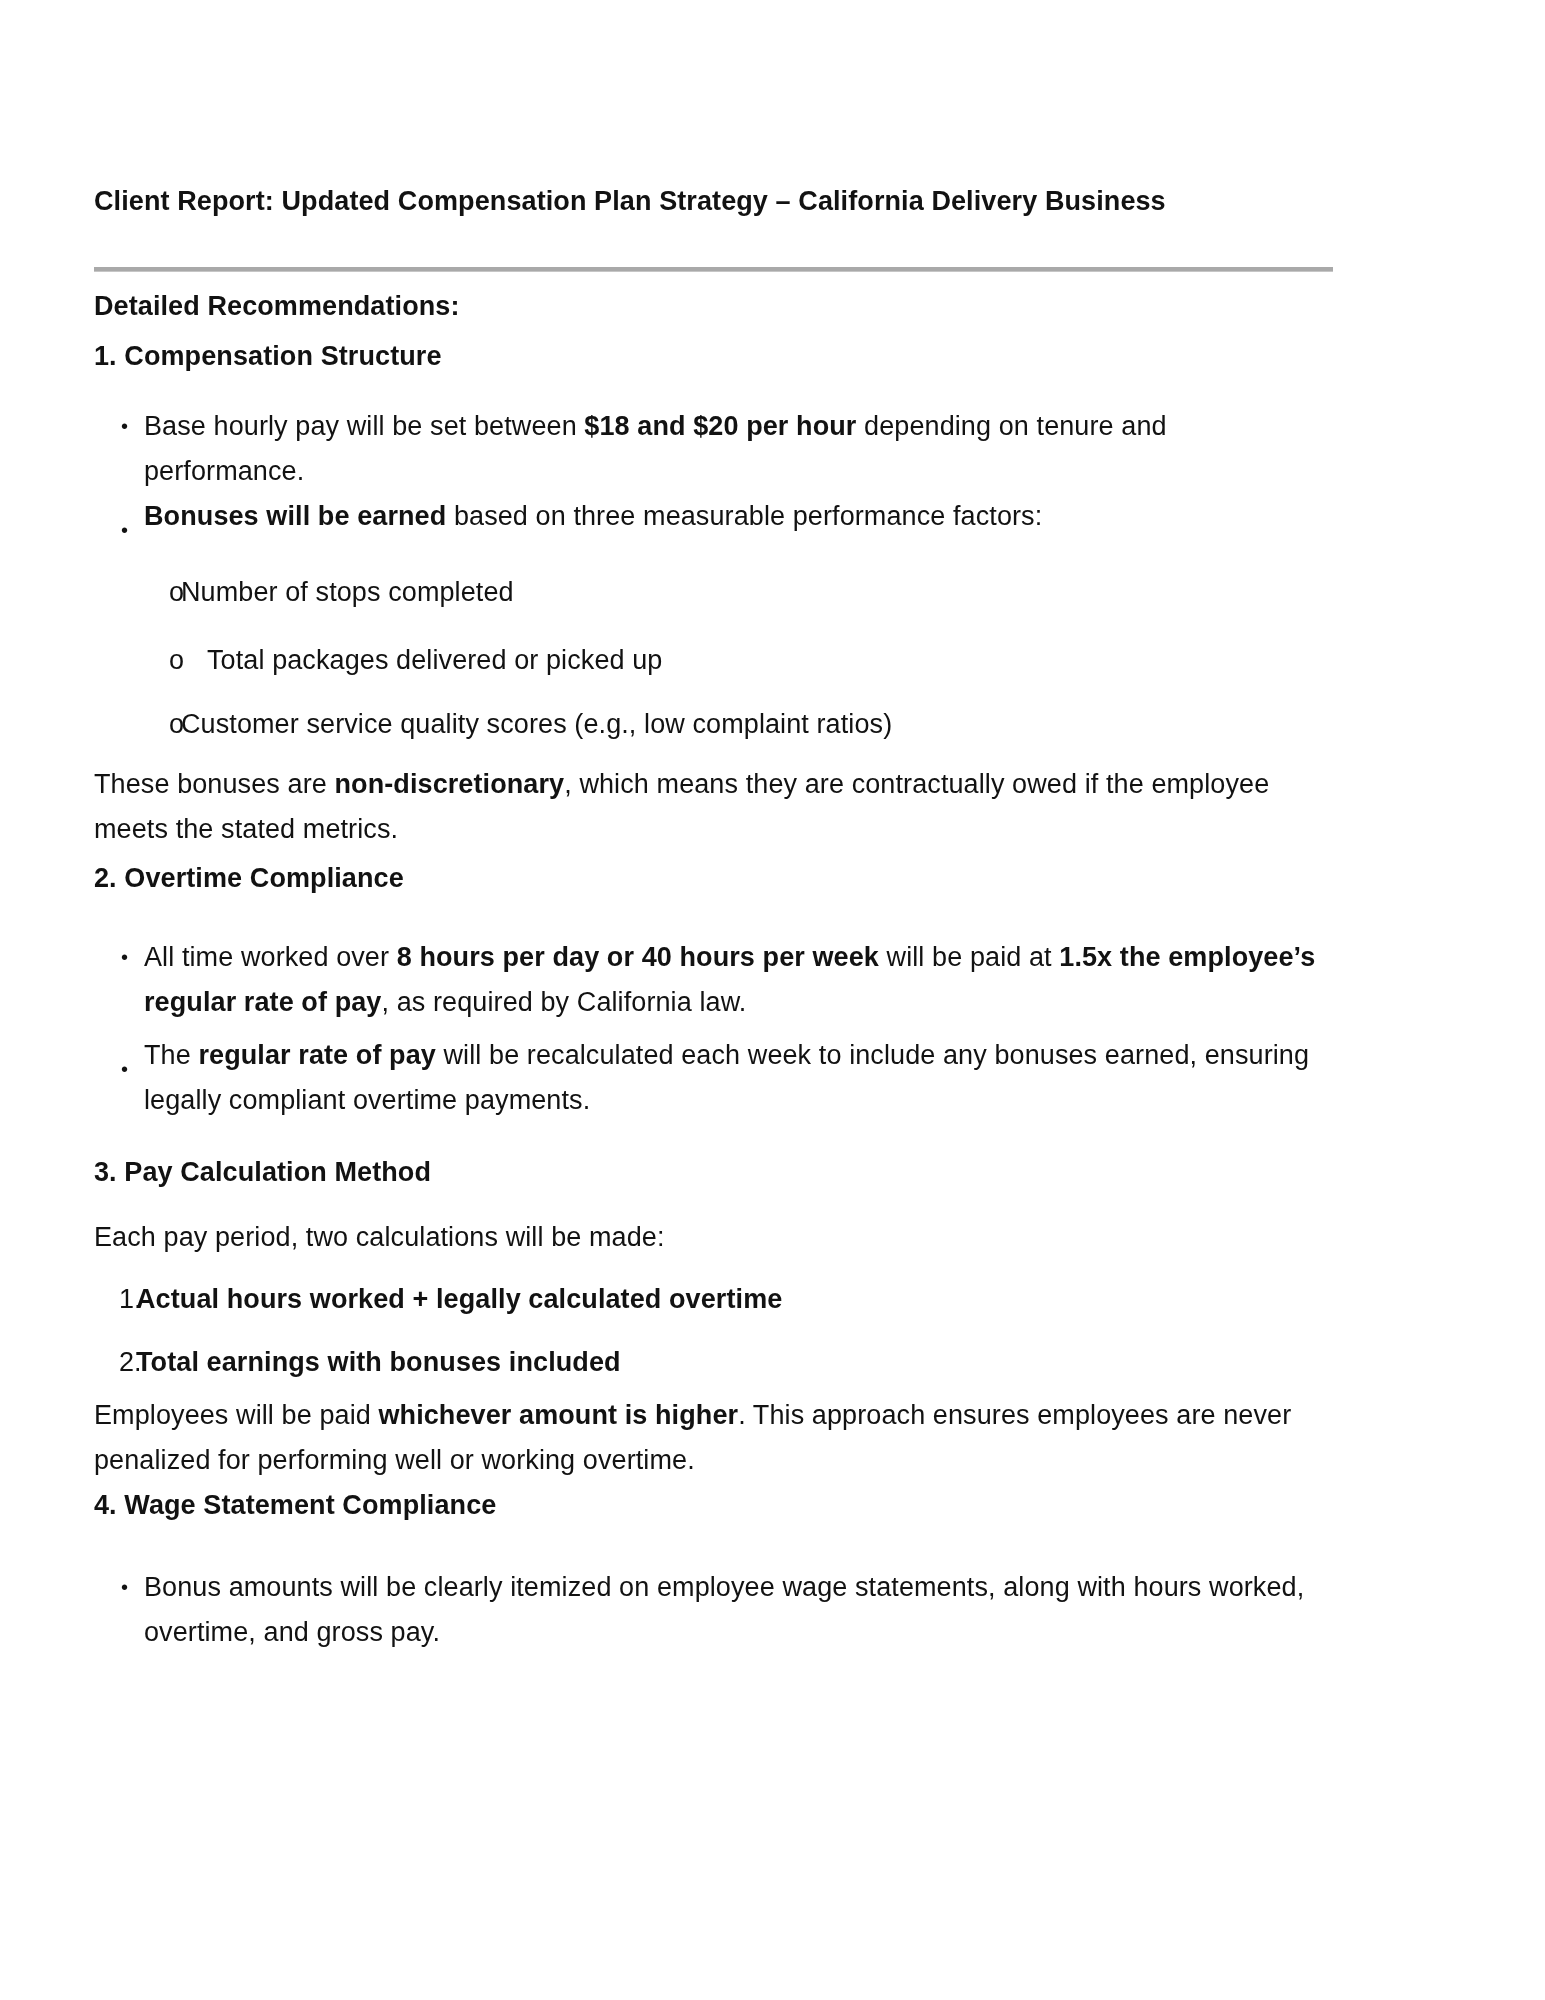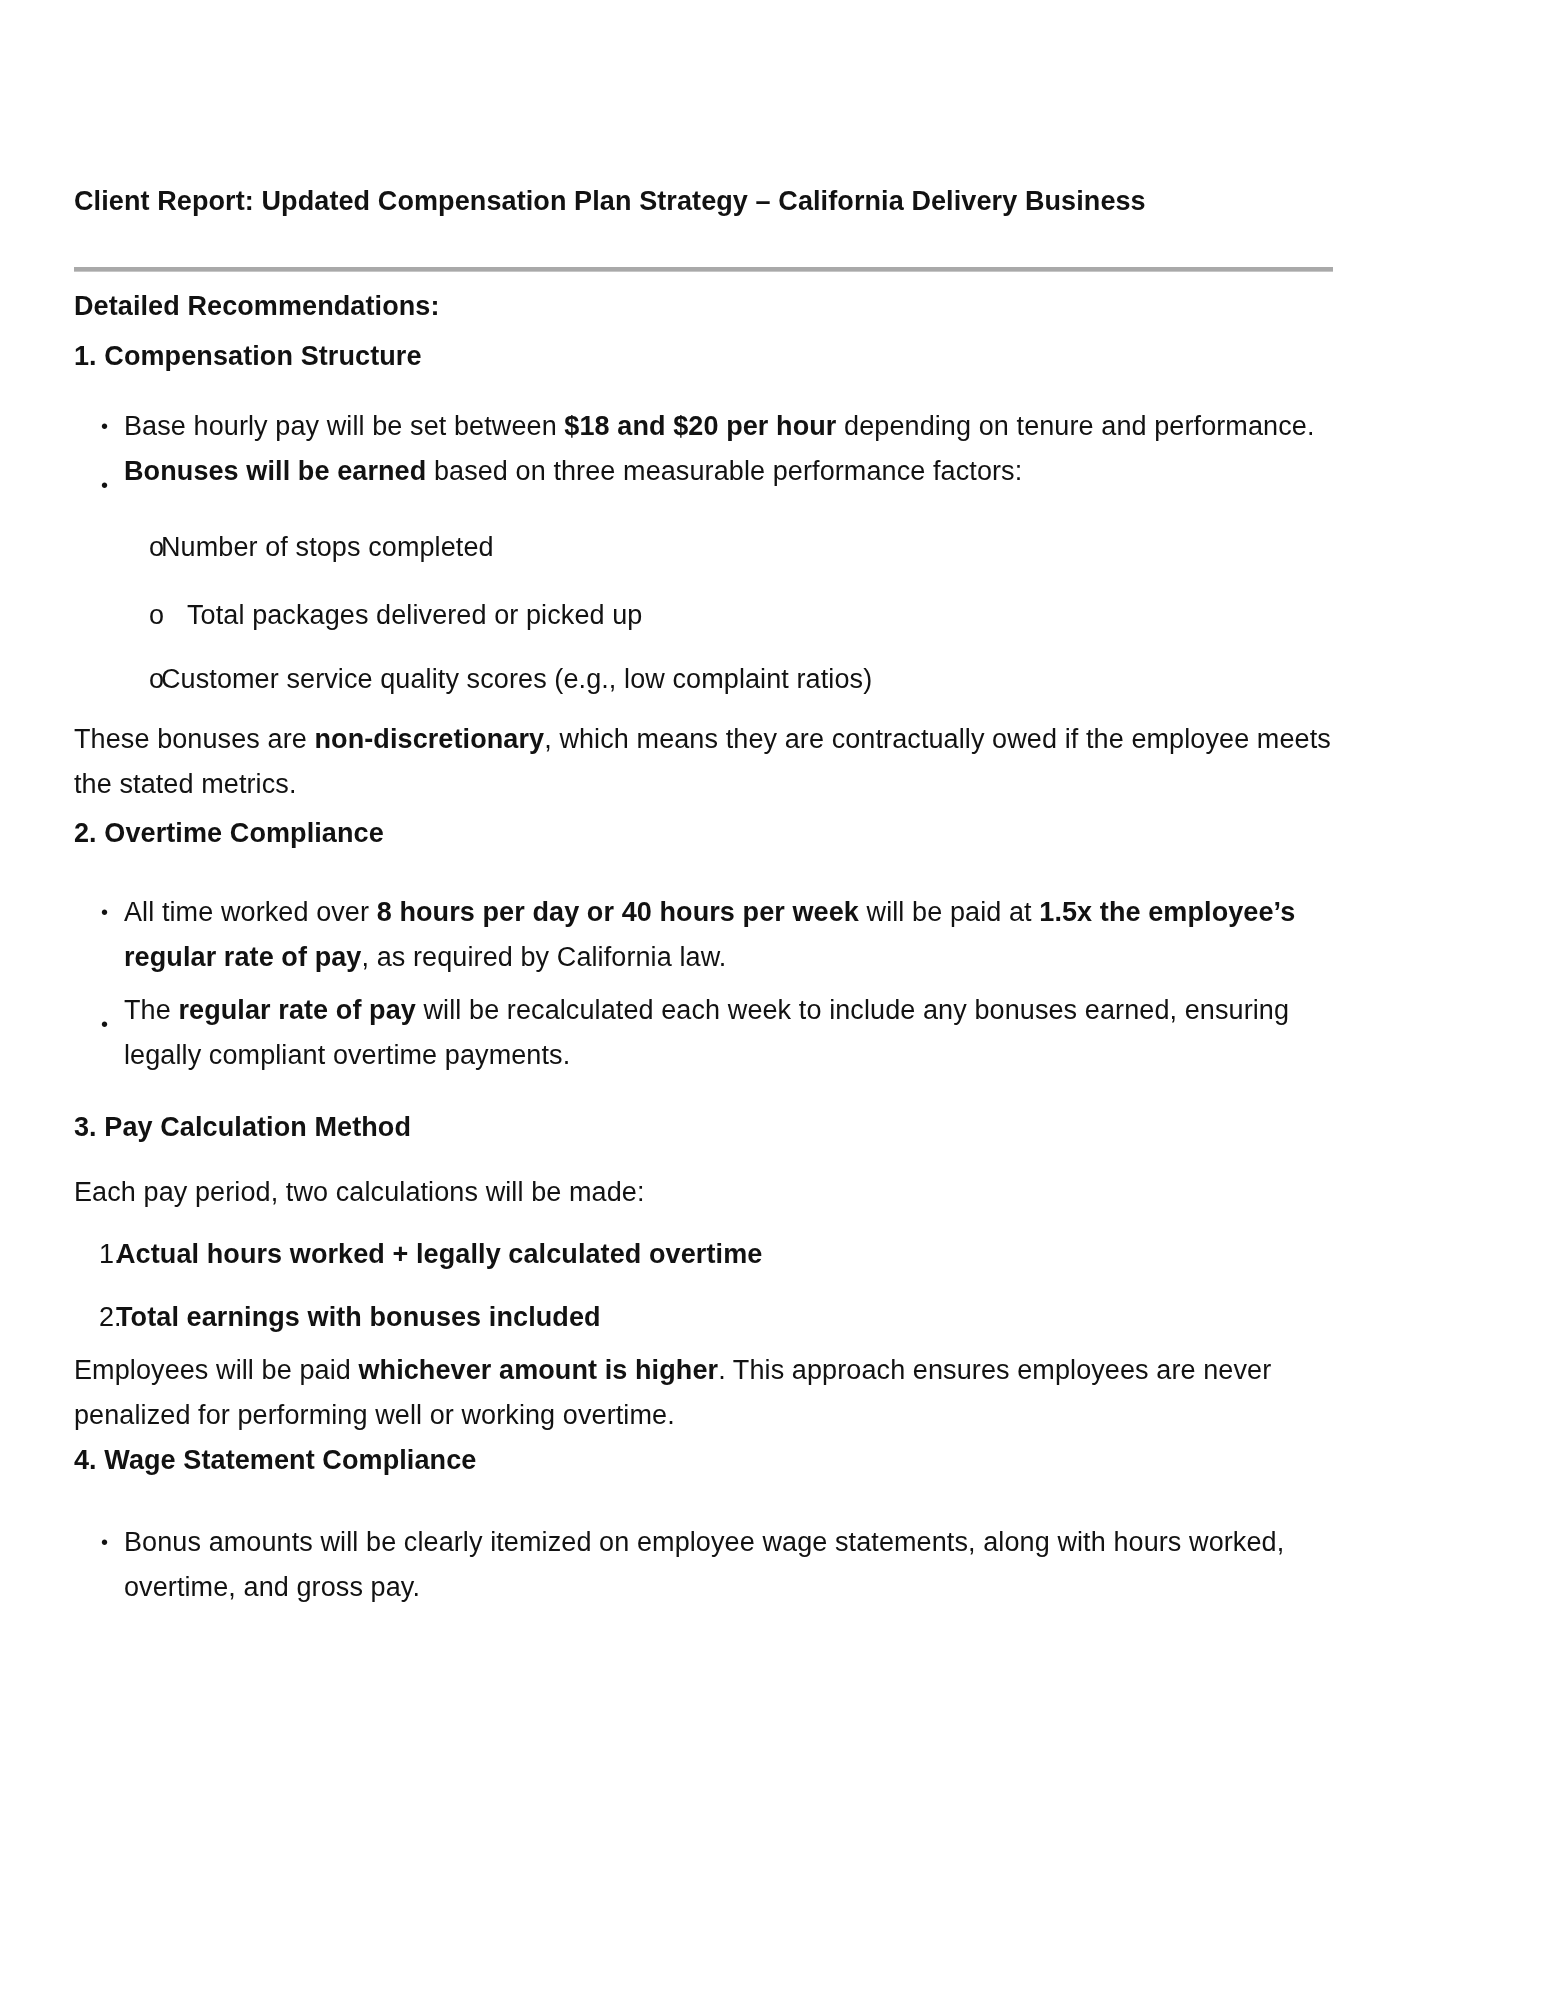--- a/index.html
+++ b/index.html
@@ -11,21 +11,21 @@
     width: 1545px;
     height: 2000px;
     font-family: "Liberation Sans", sans-serif;
     color: #121212;
     overflow: hidden;
   }
   .page {
     box-sizing: border-box;
     width: 1545px;
     height: 1500px;
-    padding: 179px 212px 0 74px;
+    padding: 179px 212px 0 94px;
     background: #ffffff;
   }
   .block {
     position: relative;
     font-size: 27px;
     line-height: 45px;
     letter-spacing: 0.1px;
   }
   .block b { font-weight: 700; }
   .title, .heading { font-weight: 700; }

